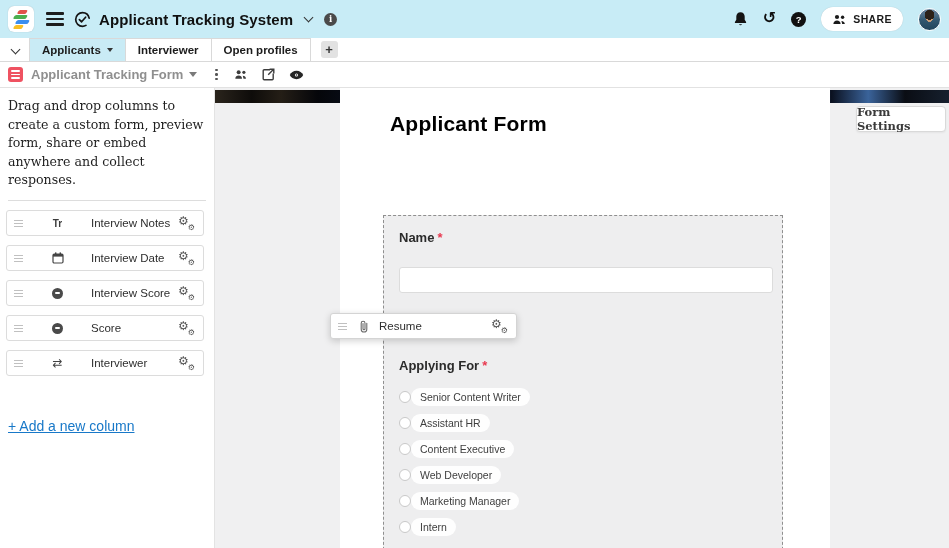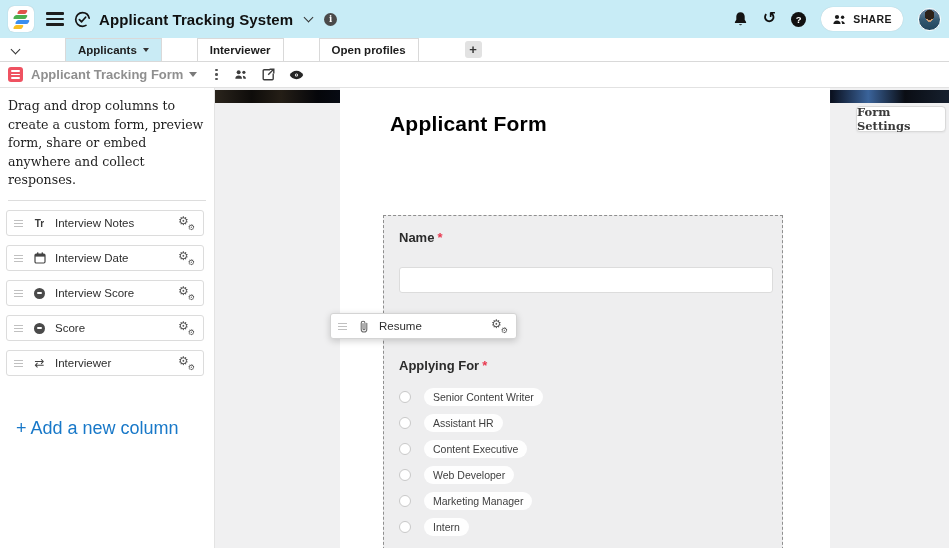--- a/index.html
+++ b/index.html
@@ -27,21 +27,21 @@
   .q-badge { width:15px; height:15px; background:#111; font-size:9.5px; cursor:pointer; }
   .history-glyph { font-family:"DejaVu Sans",sans-serif; font-size:16px; font-weight:700; color:#111; line-height:1; cursor:pointer; margin-top:-2px;}
   .share-pill { background:#fff; border-radius:13px; height:24px; padding:0 11px; display:flex; align-items:center; gap:6px; cursor:pointer; box-shadow:0 0 1px rgba(0,0,0,.2); }
   .share-pill span { font-size:10.5px; font-weight:700; color:#1a1a1a; letter-spacing:.4px; }
   .avatar { width:23px; height:23px; border-radius:50%; border:1px solid #fff; background:
     radial-gradient(circle at 50% 28%, #2c2118 0 26%, transparent 27%),
     radial-gradient(circle at 50% 44%, #c79b76 0 22%, transparent 23%),
     linear-gradient(180deg,#6d87a0 0%, #31566e 55%, #21455c 100%); cursor:pointer; }
 
   
-  .tabbar { position:absolute; left:0; top:38px; width:949px; height:24px; background:#fff; border-bottom:1px solid #d9d9d9; display:flex; align-items:stretch;gap:36px; }
+  .tabbar { position:absolute; left:0; top:38px; width:949px; height:24px; background:#fff; border-bottom:1px solid #d9d9d9; display:flex; align-items:stretch; }
   .tab-caret { width:30px; display:flex; align-items:center; justify-content:center; cursor:pointer; }
   .tab { display:flex; align-items:center; gap:6px; padding:0 12px; border:1px solid #d9d9d9; border-bottom:none; margin-left:-1px; font-size:11.5px; font-weight:700; color:#1c1c1c; background:#fff; cursor:pointer; }
   .tab.active { background:#c9ebf5; }
   .tab .mini-caret { width:0; height:0; border-left:3.5px solid transparent; border-right:3.5px solid transparent; border-top:4.5px solid #333; }
   .add-tab { width:17px; height:17px; align-self:center; margin-left:10px; background:#e2e2e2; border-radius:3px; display:flex; align-items:center; justify-content:center; font-size:13px; font-weight:700; color:#333; cursor:pointer; }
 
   
   .formbar { position:absolute; left:0; top:62px; width:949px; height:26px; background:#fff; border-bottom:1px solid #e2e2e2; display:flex; align-items:center; }
   .form-icon { width:15px; height:15px; border-radius:3px; background:#ef5261; margin-left:8px; display:flex; flex-direction:column; justify-content:center; gap:2px; align-items:center; }
   .form-icon i { display:block; width:9px; height:1.4px; background:#fff; border-radius:1px; }
@@ -50,46 +50,46 @@
   .kebab { margin-left:16px; display:flex; flex-direction:column; gap:2px; cursor:pointer; padding:2px;}
   .kebab i { width:2.5px; height:2.5px; border-radius:50%; background:#555; display:block; }
   .fb-ic { margin-left:14px; cursor:pointer; display:flex; align-items:center; }
 
   
   .sidebar { position:absolute; left:0; top:88px; width:215px; height:460px; background:#fff; border-right:1px solid #e3e3e3; }
   .sb-desc { margin:9px 8px 0 8px; font-family:"DejaVu Serif",serif; font-size:12.6px; line-height:18.5px; color:#1f1f1f; }
   .sb-divider { margin:10px 8px 0 8px; border-top:1px solid #ddd; }
   .sb-links { margin:11px 8px 0 8px; display:flex; gap:22px; }
   .sb-link { color:#1878c8; font-size:12.5px; text-decoration:underline; cursor:pointer; }
-  .col-card { position:absolute; left:6px; width:198px; height:26px; background:#fff; border:1px solid #dcdcdc; border-radius:3px; display:flex; align-items:center; cursor:grab; }
+  .col-card { position:absolute; left:6px; width:198px; height:26px; background:#fff; border:1px solid #dcdcdc; border-radius:3px; display:flex; align-items:center; cursor:grab;gap:18px; }
   .drag-handle { width:9px; height:7px; margin-left:7px; background:repeating-linear-gradient(180deg,#c0c0c0 0 1.2px, transparent 1.2px 3px); }
   .col-ic { width:15px; margin-left:9px; display:flex; justify-content:center; align-items:center; color:#444; }
   .tr-glyph { font-size:10px; font-weight:700; color:#3c3c3c; }
   .circ-ic { width:11px; height:11px; border-radius:50%; background:#4a4a4a; position:relative; }
   .circ-ic:after { content:""; position:absolute; left:3px; top:4.6px; width:5px; height:1.6px; background:#fff; border-radius:1px; }
   .link-glyph { font-family:"DejaVu Sans",sans-serif; font-size:12px; color:#444; line-height:1; }
   .col-label { margin-left:8px; font-size:11.5px; color:#2e2e2e; }
   .gears { position:absolute; right:9px; top:4px; width:16px; height:16px; cursor:pointer; }
   .gears b { font-family:"DejaVu Sans",sans-serif; font-weight:400; color:#555; position:absolute; line-height:1; }
   .gear-big { font-size:12px; left:0; top:0; }
   .gear-small { font-size:8px; right:-1px; bottom:-1px; }
-  .add-col { position:absolute; left:8px; top:330px; color:#1878c8; font-size:18px; cursor:pointer;margin-left:8px; }
+  .add-col { position:absolute; left:8px; top:330px; color:#1878c8; font-size:14px; text-decoration:underline; cursor:pointer; }
 
   
   .preview { position:absolute; left:215px; top:88px; width:734px; height:460px; background:#f0f0f1; overflow:hidden; }
   .cover-strip { position:absolute; left:0; top:2px; width:734px; height:13px;
     background:linear-gradient(90deg,#2a241c 0%,#0e0c0a 5%,#241e16 9%,#05060a 14%,#0a0f1c 20%,#000 32%,#050505 55%,#0b1726 76%,#3f6ea6 80%,#0b1120 84%,#3a639a 89%,#0a0d14 94%,#16202e 100%); }
   .form-card { position:absolute; left:125px; top:0; width:490px; height:460px; background:#fff; }
   .fc-title { position:absolute; left:50px; top:24px; font-size:21px; font-weight:700; color:#000000; letter-spacing:.2px; }
   .fc-sub { position:absolute; left:50px; top:78px; font-size:12.3px; color:#4f4f4f; }
   .drop-zone { position:absolute; left:43px; top:127px; width:400px; height:350px; border:1.4px dashed #8f8f8f; background:#eeeeef; }
   .dz-label { position:absolute; left:15px; font-size:13px; font-weight:700; color:#2b2b2b; }
   .req { color:#e8384f; font-weight:700; margin-left:3px; }
   .name-input { position:absolute; left:15px; top:51px; width:374px; height:26px; border:1px solid #dcdcdc; border-radius:3px; background:#fff; outline:none; padding:0 8px; font-size:12px; }
-  .radio-row { position:absolute; left:15px; display:flex; align-items:center; gap:13px; }
+  .radio-row { position:absolute; left:15px; display:flex; align-items:center; }
   .radio { width:12px; height:12px; border-radius:50%; background:#fff; border:1px solid #c9c9c9; cursor:pointer; flex:none; }
   .radio-pill { font-size:10.5px; color:#3e3e3e; background:rgba(255,255,255,.92); border-radius:9px; padding:3px 9px; }
   .settings-btn { position:absolute; left:613px; top:18px; width:90px; height:26px; background:#fff; border:1px solid #d9d9d9; border-radius:4px; display:flex; align-items:center; justify-content:center; font-family:"DejaVu Serif",serif; font-size:11.5px; font-weight:700; color:#3a3a3a; cursor:pointer; box-shadow:0 1px 2px rgba(0,0,0,.05);margin-left:28px; }
   .drag-card { position:absolute; left:115px; top:225px; width:187px; height:26px; background:#fff; border:1px solid #d4d4d4; border-radius:3px; box-shadow:0 2px 7px rgba(0,0,0,.18); display:flex; align-items:center; cursor:grabbing; z-index:5; }
   .drag-card .col-label { font-size:11.5px; }
   svg { display:block; }
 </style>
 </head>
 <body>
 

